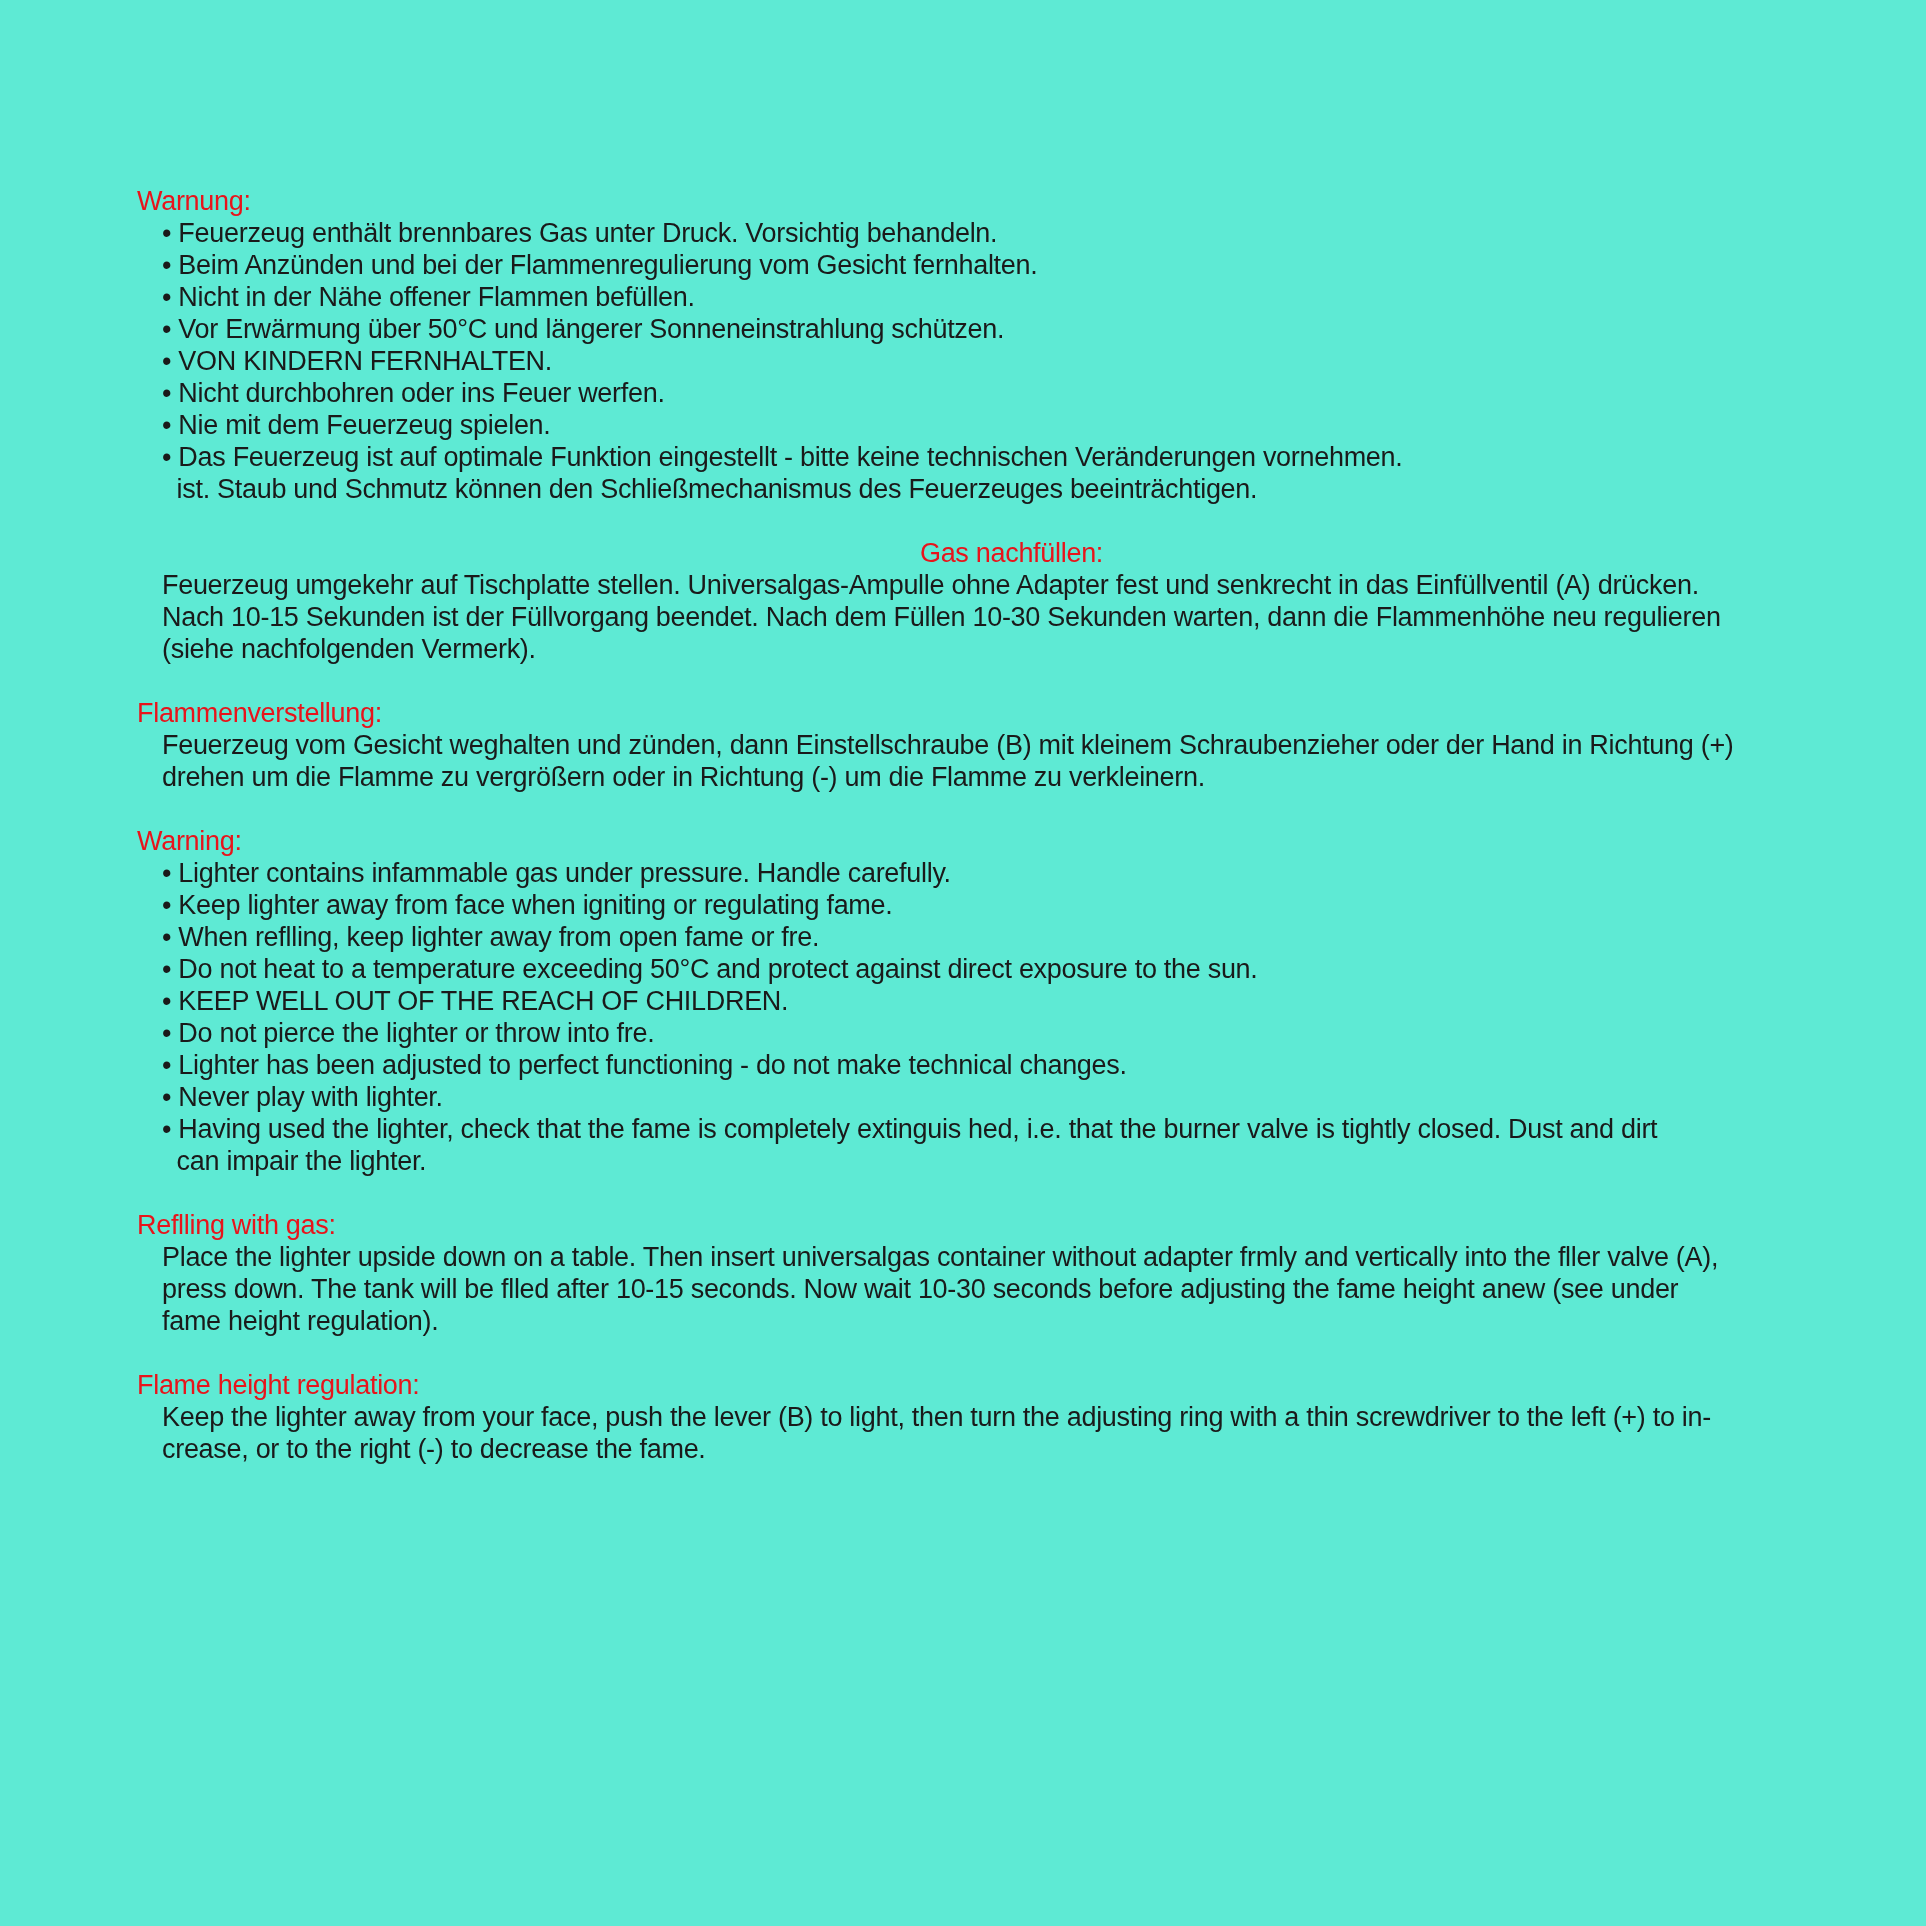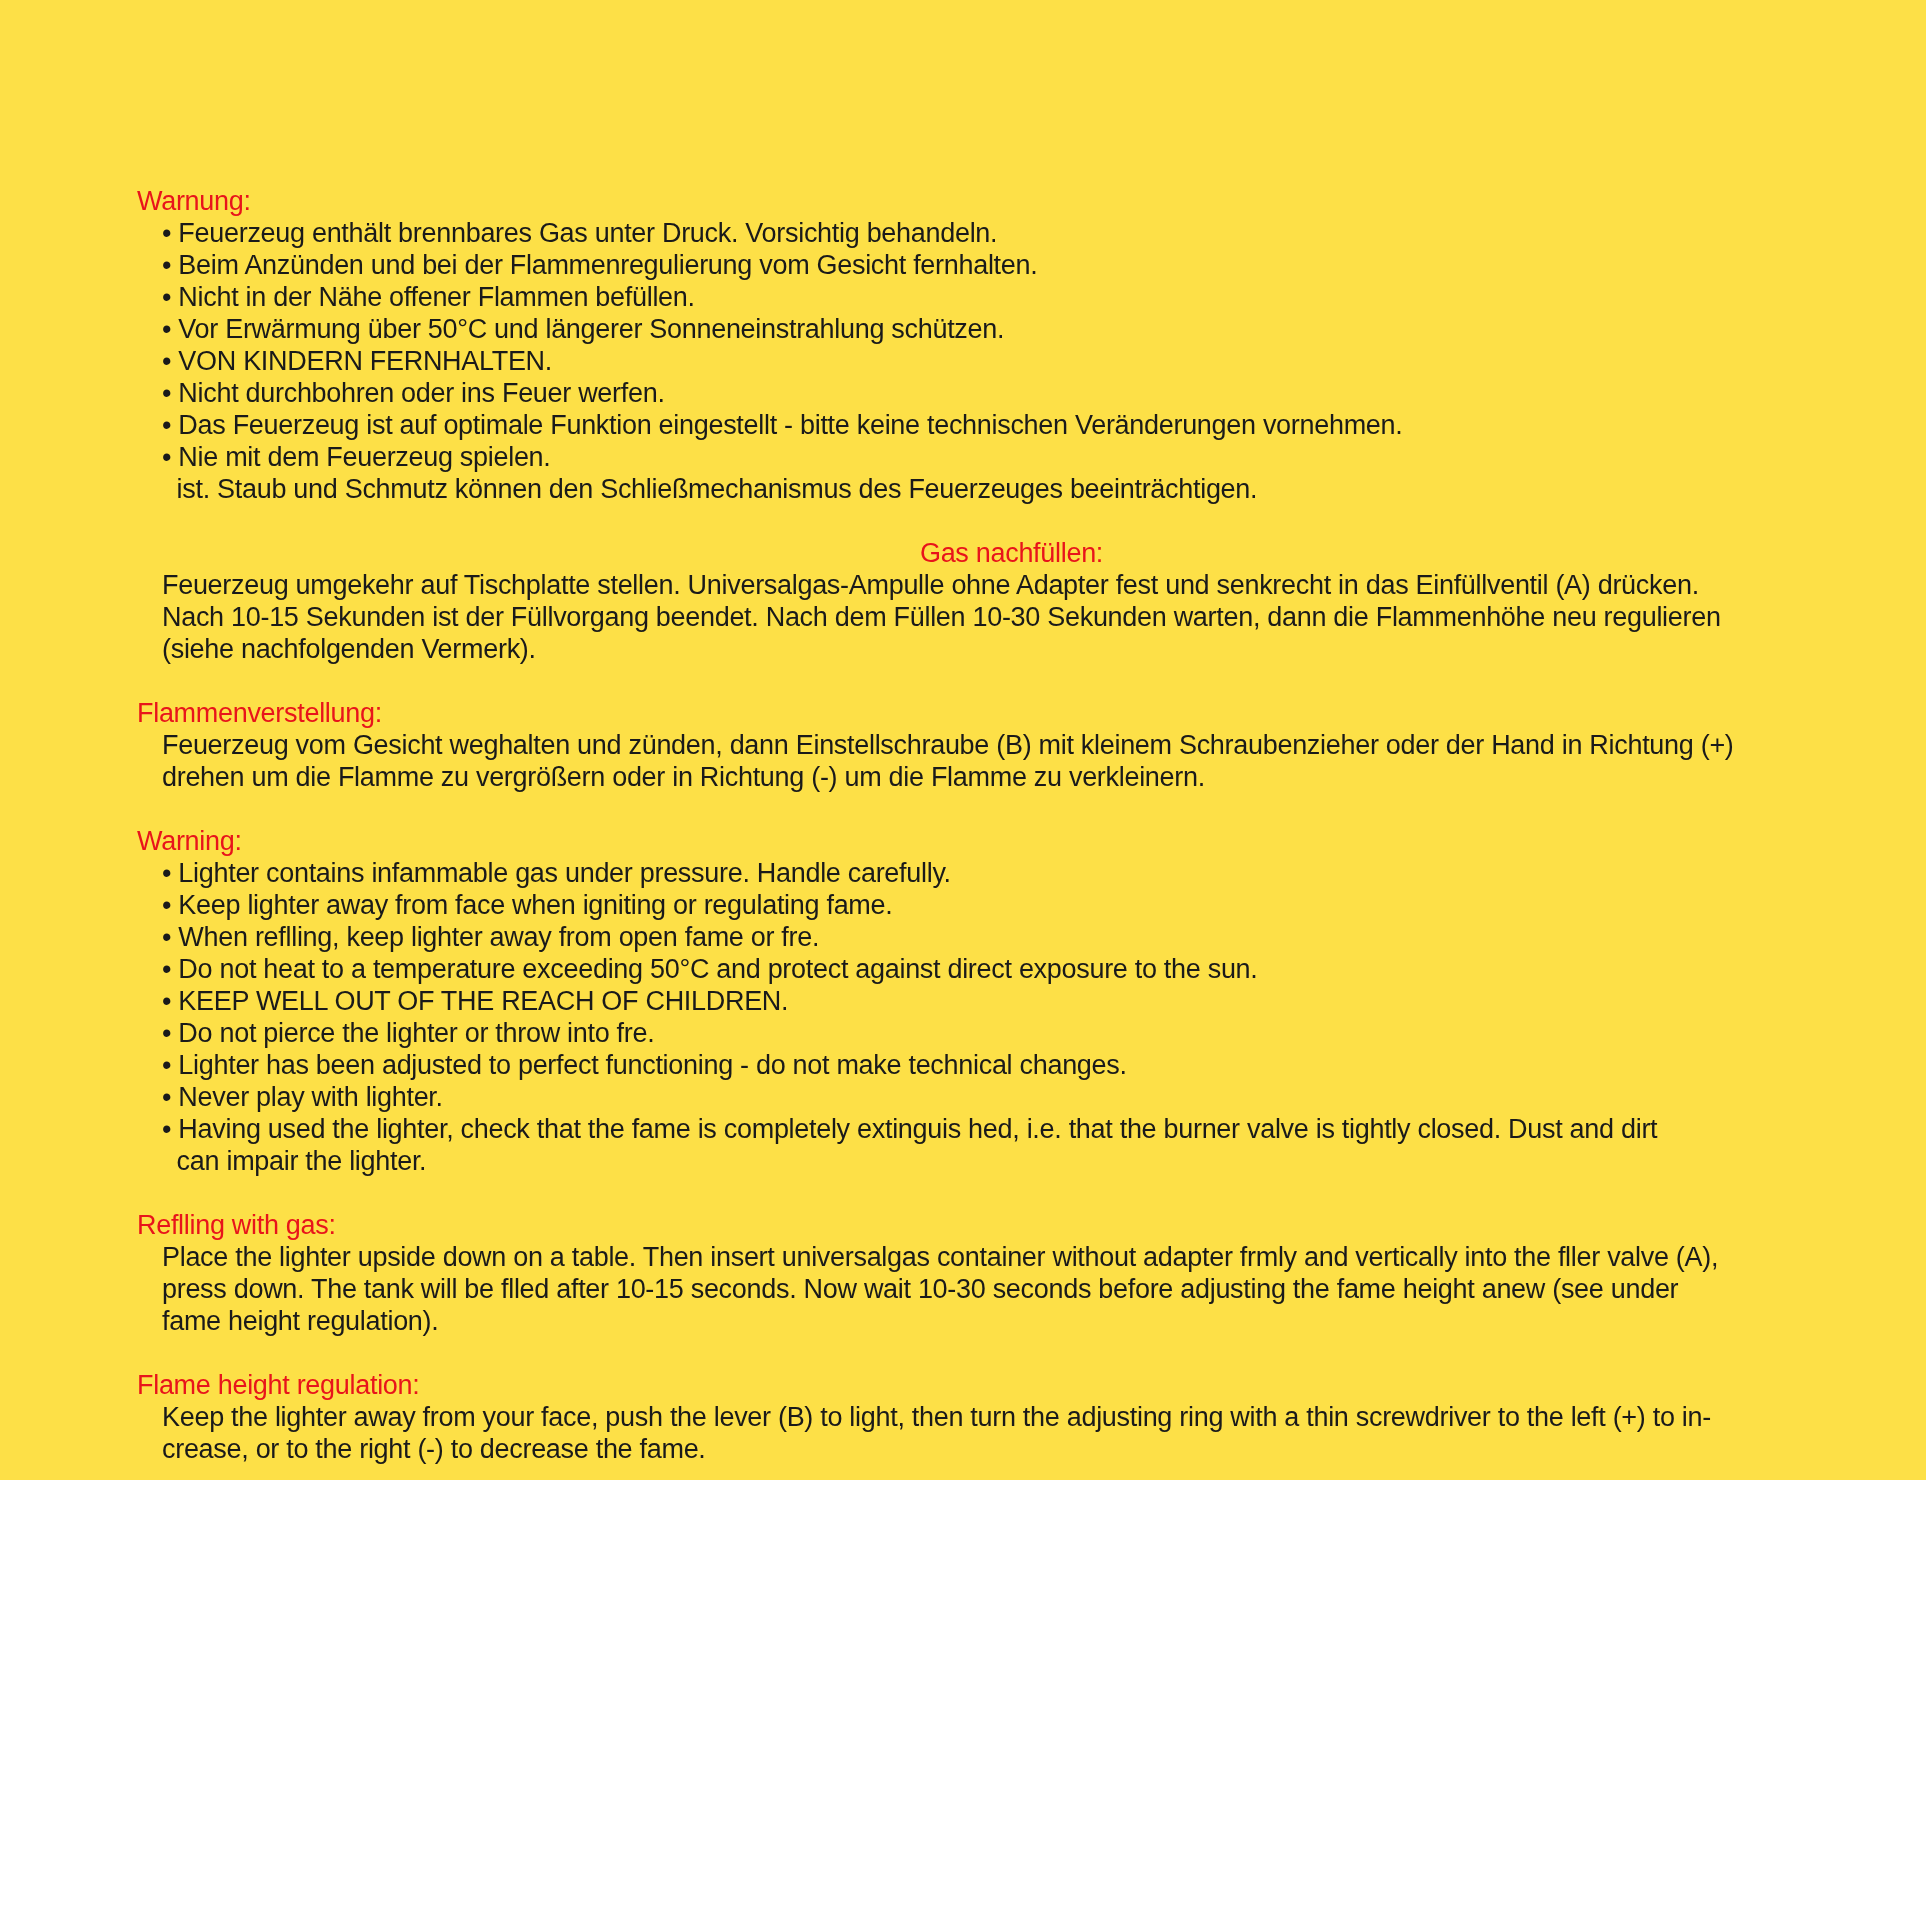--- a/index.html
+++ b/index.html
@@ -1,20 +1,20 @@
 <!DOCTYPE html>
 <html style="font-size:12.3px"><head>
 <meta charset="utf-8">
 <style>
   html, body { margin: 0; padding: 0; }
   .page {
     position: relative;
     width: 1926px;
-    height: 1480px;
-    background: #fde047;
+    height: 1926px;
+    background: #5eead4;
     overflow: hidden;
   }
   .content {
     position: absolute;
     left: 137px;
     top: 185px;
     width: 1749px;
     font-family: "Liberation Sans", sans-serif;
     font-size: 27px;
     line-height: 32px;
@@ -36,22 +36,22 @@
 <div class="page">
   <div class="content" id="content" style="color: rgb(26, 26, 26);">
       <div class="section">
         <div class="heading" style="color: rgb(232, 20, 27);">Warnung:</div>
         <div class="line">• Feuerzeug enthält brennbares Gas unter Druck. Vorsichtig behandeln.</div>
         <div class="line">• Beim Anzünden und bei der Flammenregulierung vom Gesicht fernhalten.</div>
         <div class="line">• Nicht in der Nähe offener Flammen befüllen.</div>
         <div class="line">• Vor Erwärmung über 50°C und längerer Sonneneinstrahlung schützen.</div>
         <div class="line">• VON KINDERN FERNHALTEN.</div>
         <div class="line">• Nicht durchbohren oder ins Feuer werfen.</div>
+        <div class="line">• Nie mit dem Feuerzeug spielen.</div>
         <div class="line">• Das Feuerzeug ist auf optimale Funktion eingestellt - bitte keine technischen Veränderungen vornehmen.</div>
-        <div class="line">• Nie mit dem Feuerzeug spielen.</div>
         <div class="line indent">ist. Staub und Schmutz können den Schließmechanismus des Feuerzeuges beeinträchtigen.</div>
       </div>
       <div class="section">
         <div class="heading" style="color: rgb(232, 20, 27); text-align: center;">Gas nachfüllen:</div>
         <div class="line">Feuerzeug umgekehr auf Tischplatte stellen. Universalgas-Ampulle ohne Adapter fest und senkrecht in das Einfüllventil (A) drücken.</div>
         <div class="line">Nach 10-15 Sekunden ist der Füllvorgang beendet. Nach dem Füllen 10-30 Sekunden warten, dann die Flammenhöhe neu regulieren</div>
         <div class="line">(siehe nachfolgenden Vermerk).</div>
       </div>
       <div class="section">
         <div class="heading" style="color: rgb(232, 20, 27);">Flammenverstellung:</div>

